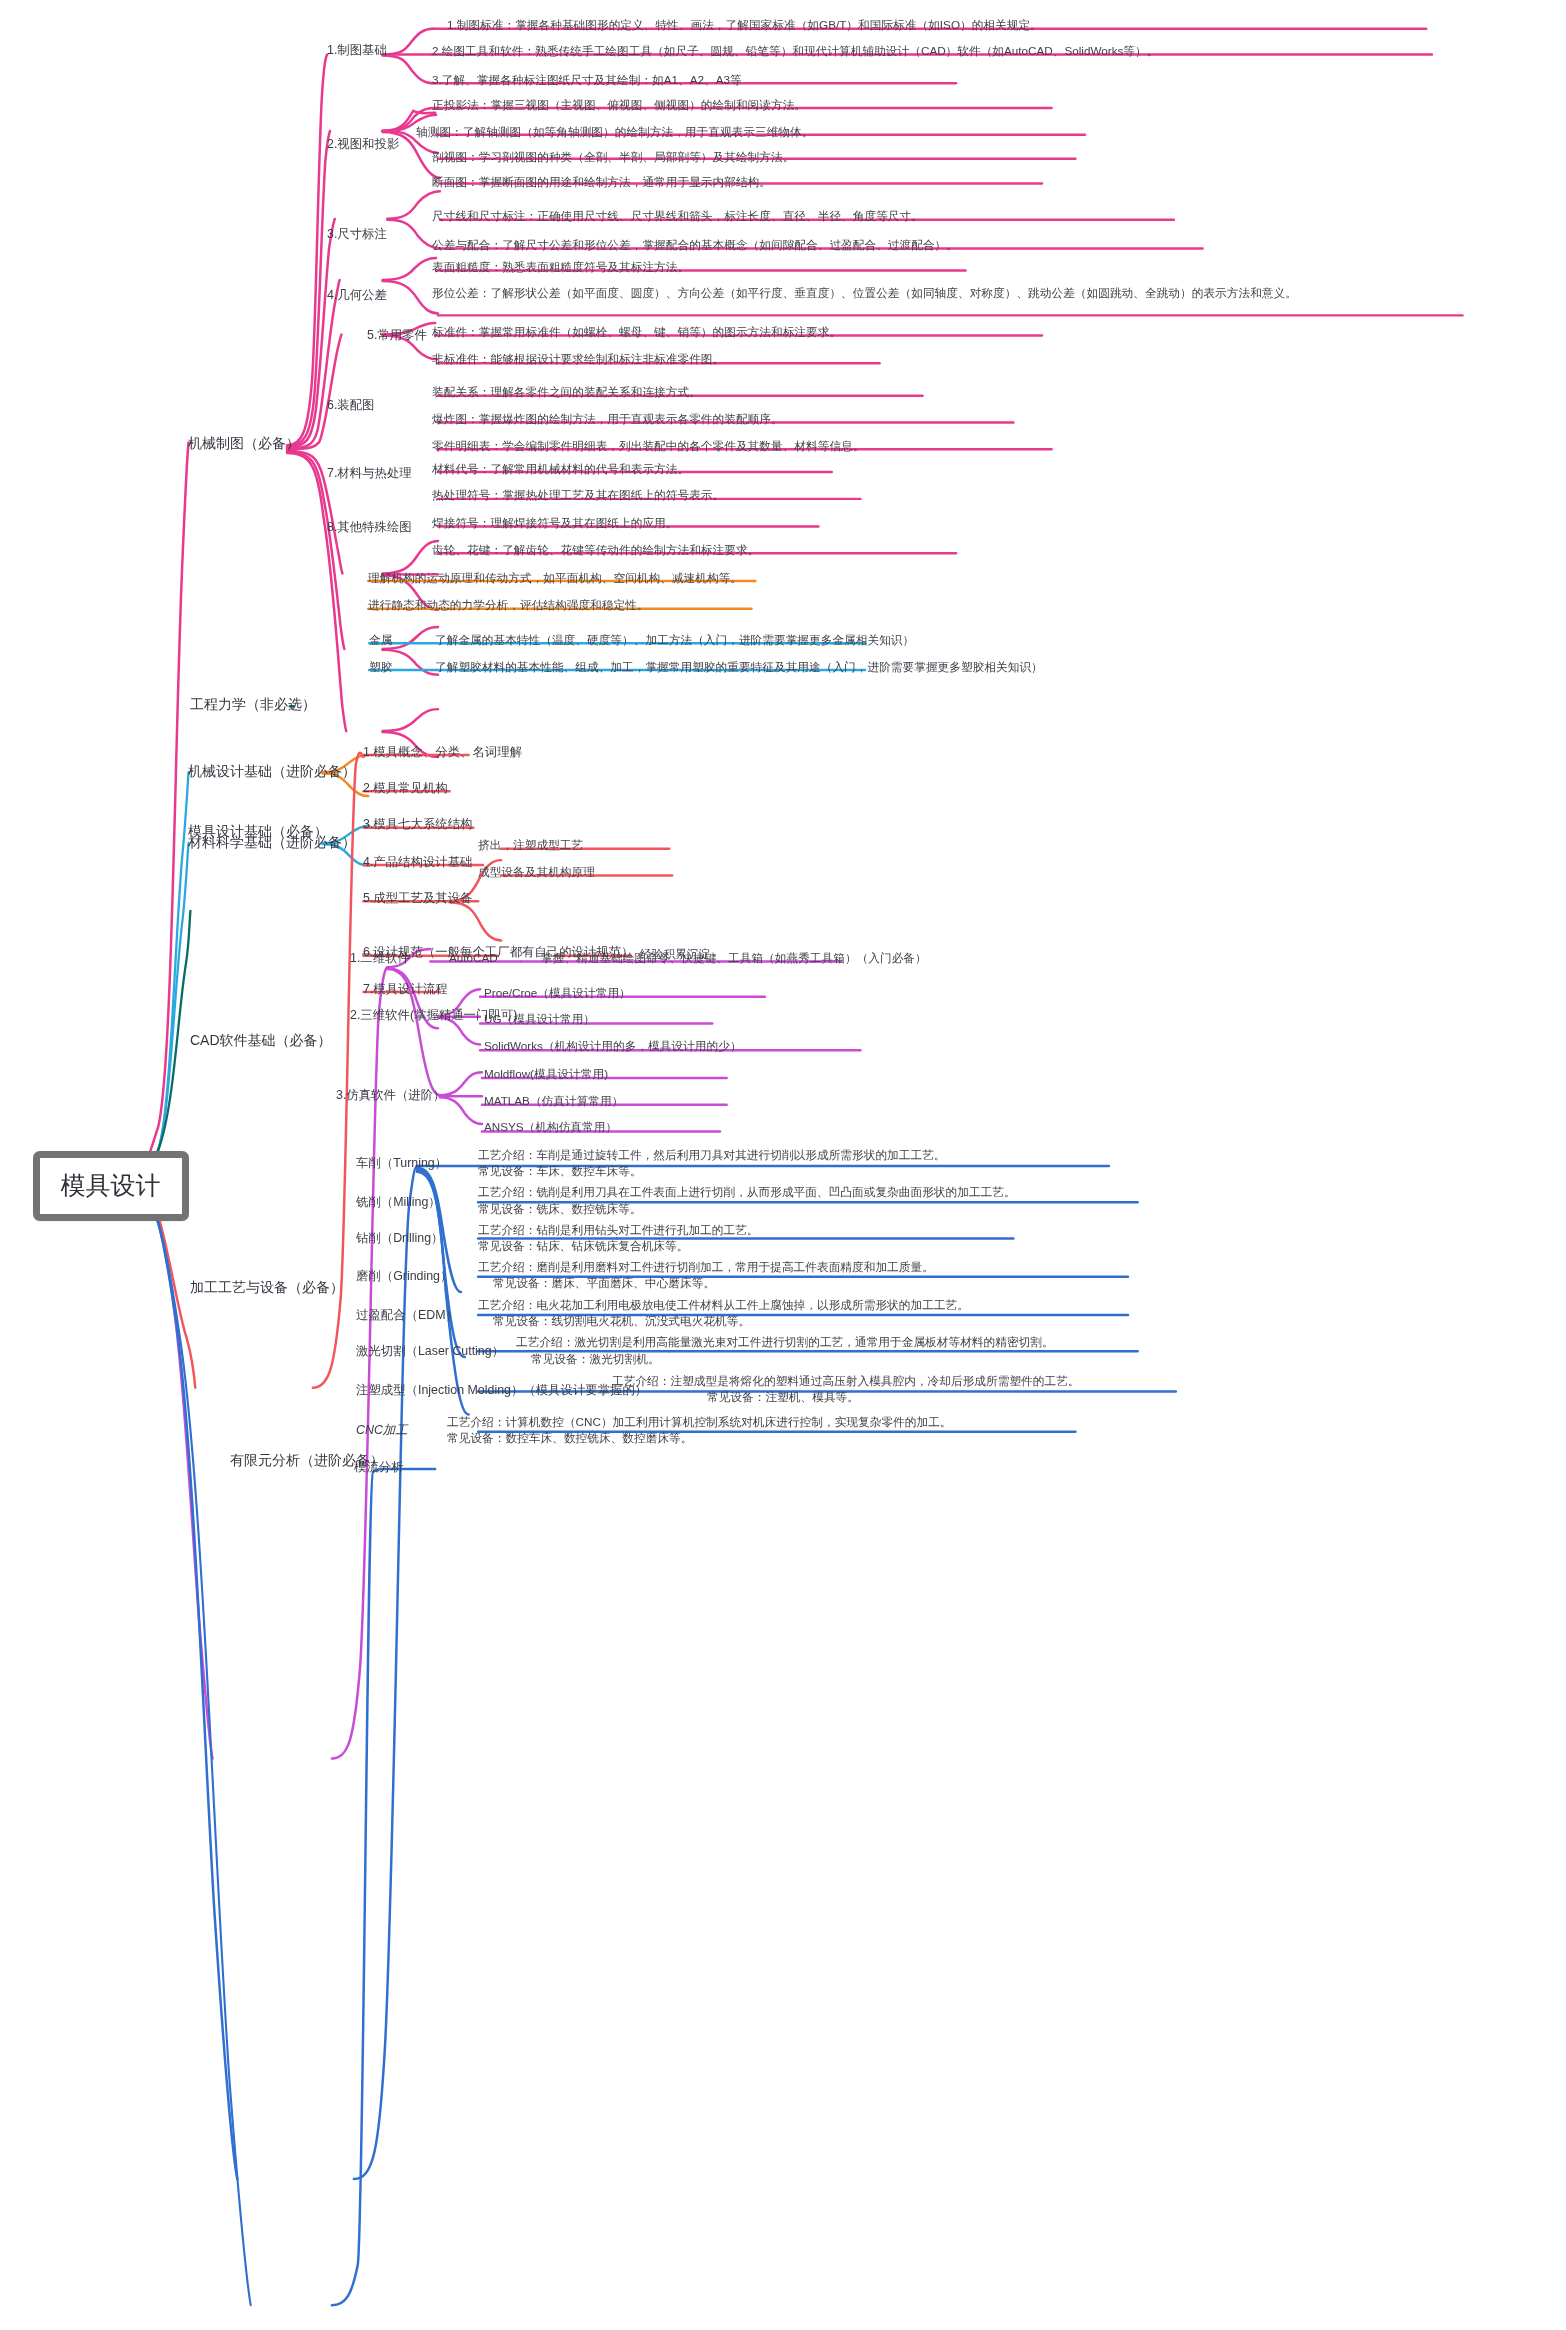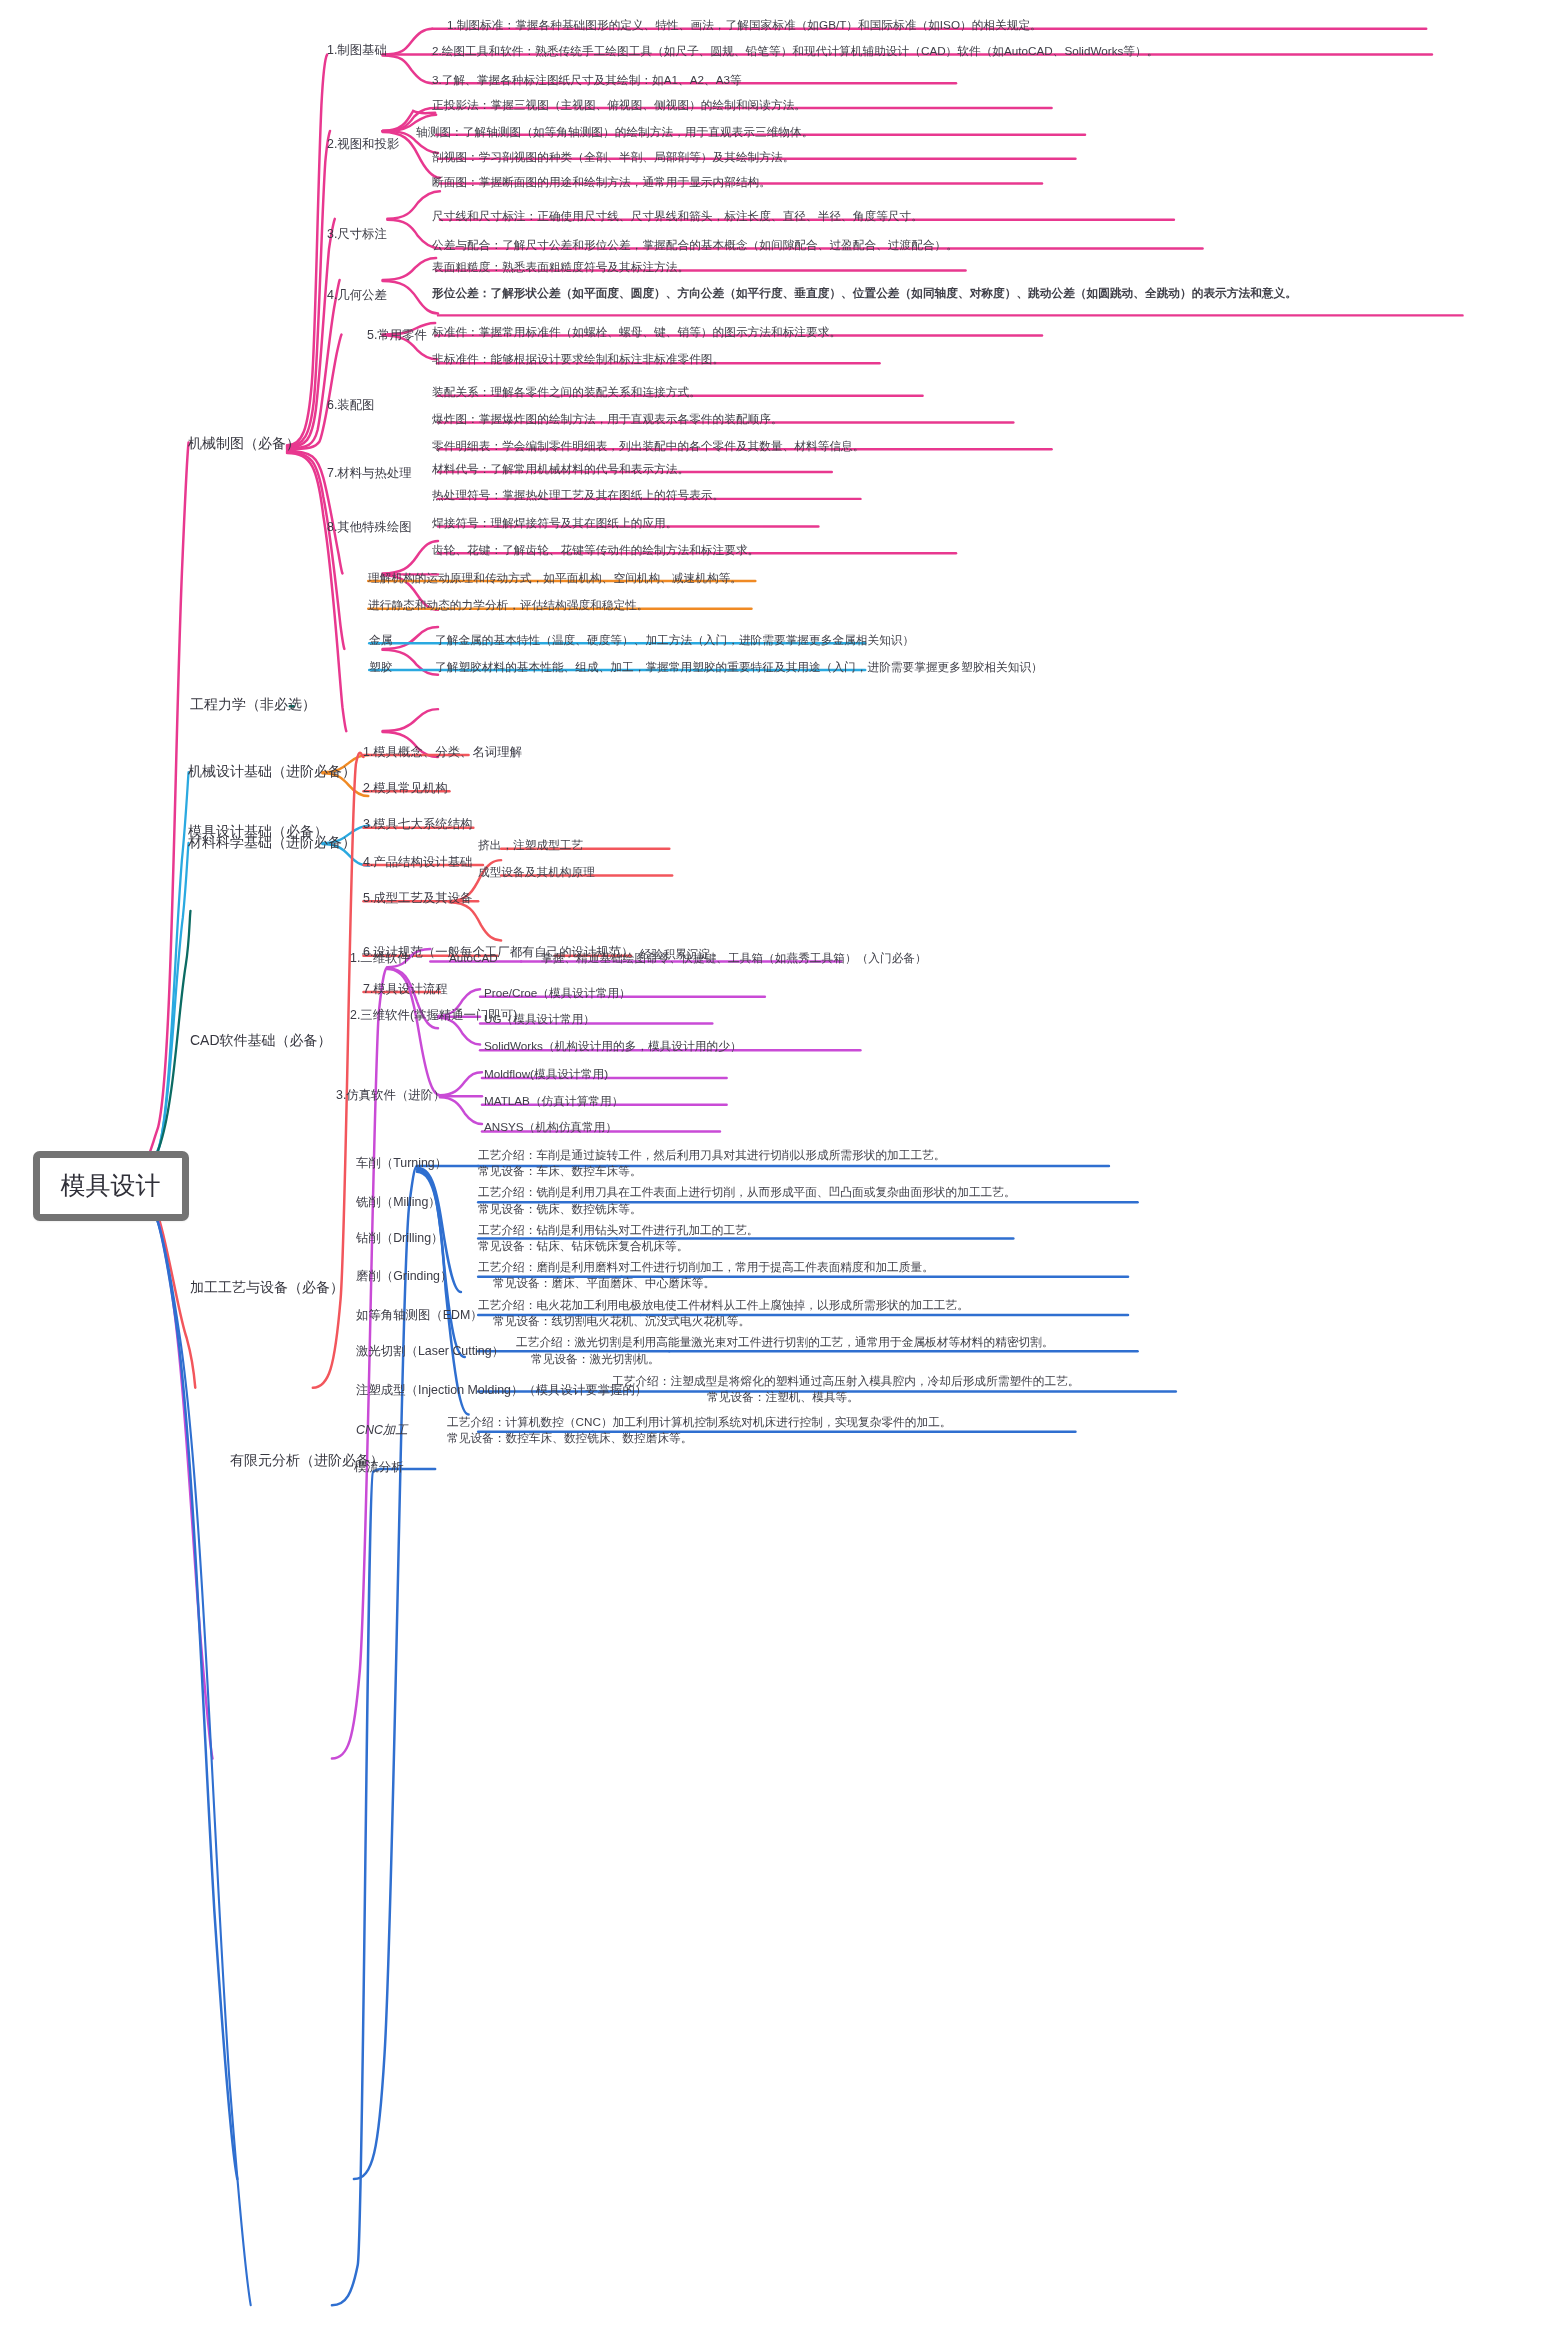--- a/index.html
+++ b/index.html
@@ -215,21 +215,21 @@
 
   <div class="node node-l3" style="left:432px; top:98px;">正投影法：掌握三视图（主视图、俯视图、侧视图）的绘制和阅读方法。</div>
   <div class="node node-l3" style="left:416px; top:125px;">轴测图：了解轴测图（如等角轴测图）的绘制方法，用于直观表示三维物体。</div>
   <div class="node node-l3" style="left:432px; top:150px;">剖视图：学习剖视图的种类（全剖、半剖、局部剖等）及其绘制方法。</div>
   <div class="node node-l3" style="left:432px; top:175px;">断面图：掌握断面图的用途和绘制方法，通常用于显示内部结构。</div>
 
   <div class="node node-l3" style="left:432px; top:209px;">尺寸线和尺寸标注：正确使用尺寸线、尺寸界线和箭头，标注长度、直径、半径、角度等尺寸。</div>
   <div class="node node-l3" style="left:432px; top:238px;">公差与配合：了解尺寸公差和形位公差，掌握配合的基本概念（如间隙配合、过盈配合、过渡配合）。</div>
 
   <div class="node node-l3" style="left:432px; top:260px;">表面粗糙度：熟悉表面粗糙度符号及其标注方法。</div>
-  <div class="node node-l3 node-wrap" style="left:432px; top:284px; width:1042px; white-space:normal; line-height:1.5;font-weight:bold;">形位公差：了解形状公差（如平面度、圆度）、方向公差（如平行度、垂直度）、位置公差（如同轴度、对称度）、跳动公差（如圆跳动、全跳动）的表示方法和意义。</div>
+  <div class="node node-l3 node-wrap" style="left:432px; top:284px; width:1042px; white-space:normal; line-height:1.5;">形位公差：了解形状公差（如平面度、圆度）、方向公差（如平行度、垂直度）、位置公差（如同轴度、对称度）、跳动公差（如圆跳动、全跳动）的表示方法和意义。</div>
 
   <div class="node node-l3" style="left:432px; top:325px;">标准件：掌握常用标准件（如螺栓、螺母、键、销等）的图示方法和标注要求。</div>
   <div class="node node-l3" style="left:432px; top:352px;">非标准件：能够根据设计要求绘制和标注非标准零件图。</div>
 
   <div class="node node-l3" style="left:432px; top:385px;">装配关系：理解各零件之间的装配关系和连接方式。</div>
   <div class="node node-l3" style="left:432px; top:412px;">爆炸图：掌握爆炸图的绘制方法，用于直观表示各零件的装配顺序。</div>
   <div class="node node-l3" style="left:432px; top:439px;">零件明细表：学会编制零件明细表，列出装配中的各个零件及其数量、材料等信息。</div>
 
   <div class="node node-l3" style="left:432px; top:462px;">材料代号：了解常用机械材料的代号和表示方法。</div>
   <div class="node node-l3" style="left:432px; top:488px;">热处理符号：掌握热处理工艺及其在图纸上的符号表示。</div>
@@ -279,21 +279,21 @@
   <div class="node node-l3" style="left:478px; top:1202px;">常见设备：铣床、数控铣床等。</div>
 
   <div class="node node-l2" style="left:356px; top:1231px;">钻削（Drilling）</div>
   <div class="node node-l3" style="left:478px; top:1223px;">工艺介绍：钻削是利用钻头对工件进行孔加工的工艺。</div>
   <div class="node node-l3" style="left:478px; top:1239px;">常见设备：钻床、钻床铣床复合机床等。</div>
 
   <div class="node node-l2" style="left:356px; top:1269px;">磨削（Grinding）</div>
   <div class="node node-l3" style="left:478px; top:1260px;">工艺介绍：磨削是利用磨料对工件进行切削加工，常用于提高工件表面精度和加工质量。</div>
   <div class="node node-l3" style="left:493px; top:1276px;">常见设备：磨床、平面磨床、中心磨床等。</div>
 
-  <div class="node node-l2" style="left:356px; top:1308px;">如等角轴测图（EDM）</div>
+  <div class="node node-l2" style="left:356px; top:1308px;">过盈配合（EDM）</div>
   <div class="node node-l3" style="left:478px; top:1298px;">工艺介绍：电火花加工利用电极放电使工件材料从工件上腐蚀掉，以形成所需形状的加工工艺。</div>
   <div class="node node-l3" style="left:493px; top:1314px;">常见设备：线切割电火花机、沉没式电火花机等。</div>
 
   <div class="node node-l2" style="left:356px; top:1344px;">激光切割（Laser Cutting）</div>
   <div class="node node-l3" style="left:516px; top:1335px;">工艺介绍：激光切割是利用高能量激光束对工件进行切割的工艺，通常用于金属板材等材料的精密切割。</div>
   <div class="node node-l3" style="left:531px; top:1352px;">常见设备：激光切割机。</div>
 
   <div class="node node-l2" style="left:356px; top:1383px;">注塑成型（Injection Molding）（模具设计要掌握的）</div>
   <div class="node node-l3" style="left:612px; top:1374px;">工艺介绍：注塑成型是将熔化的塑料通过高压射入模具腔内，冷却后形成所需塑件的工艺。</div>
   <div class="node node-l3" style="left:707px; top:1390px;">常见设备：注塑机、模具等。</div>

